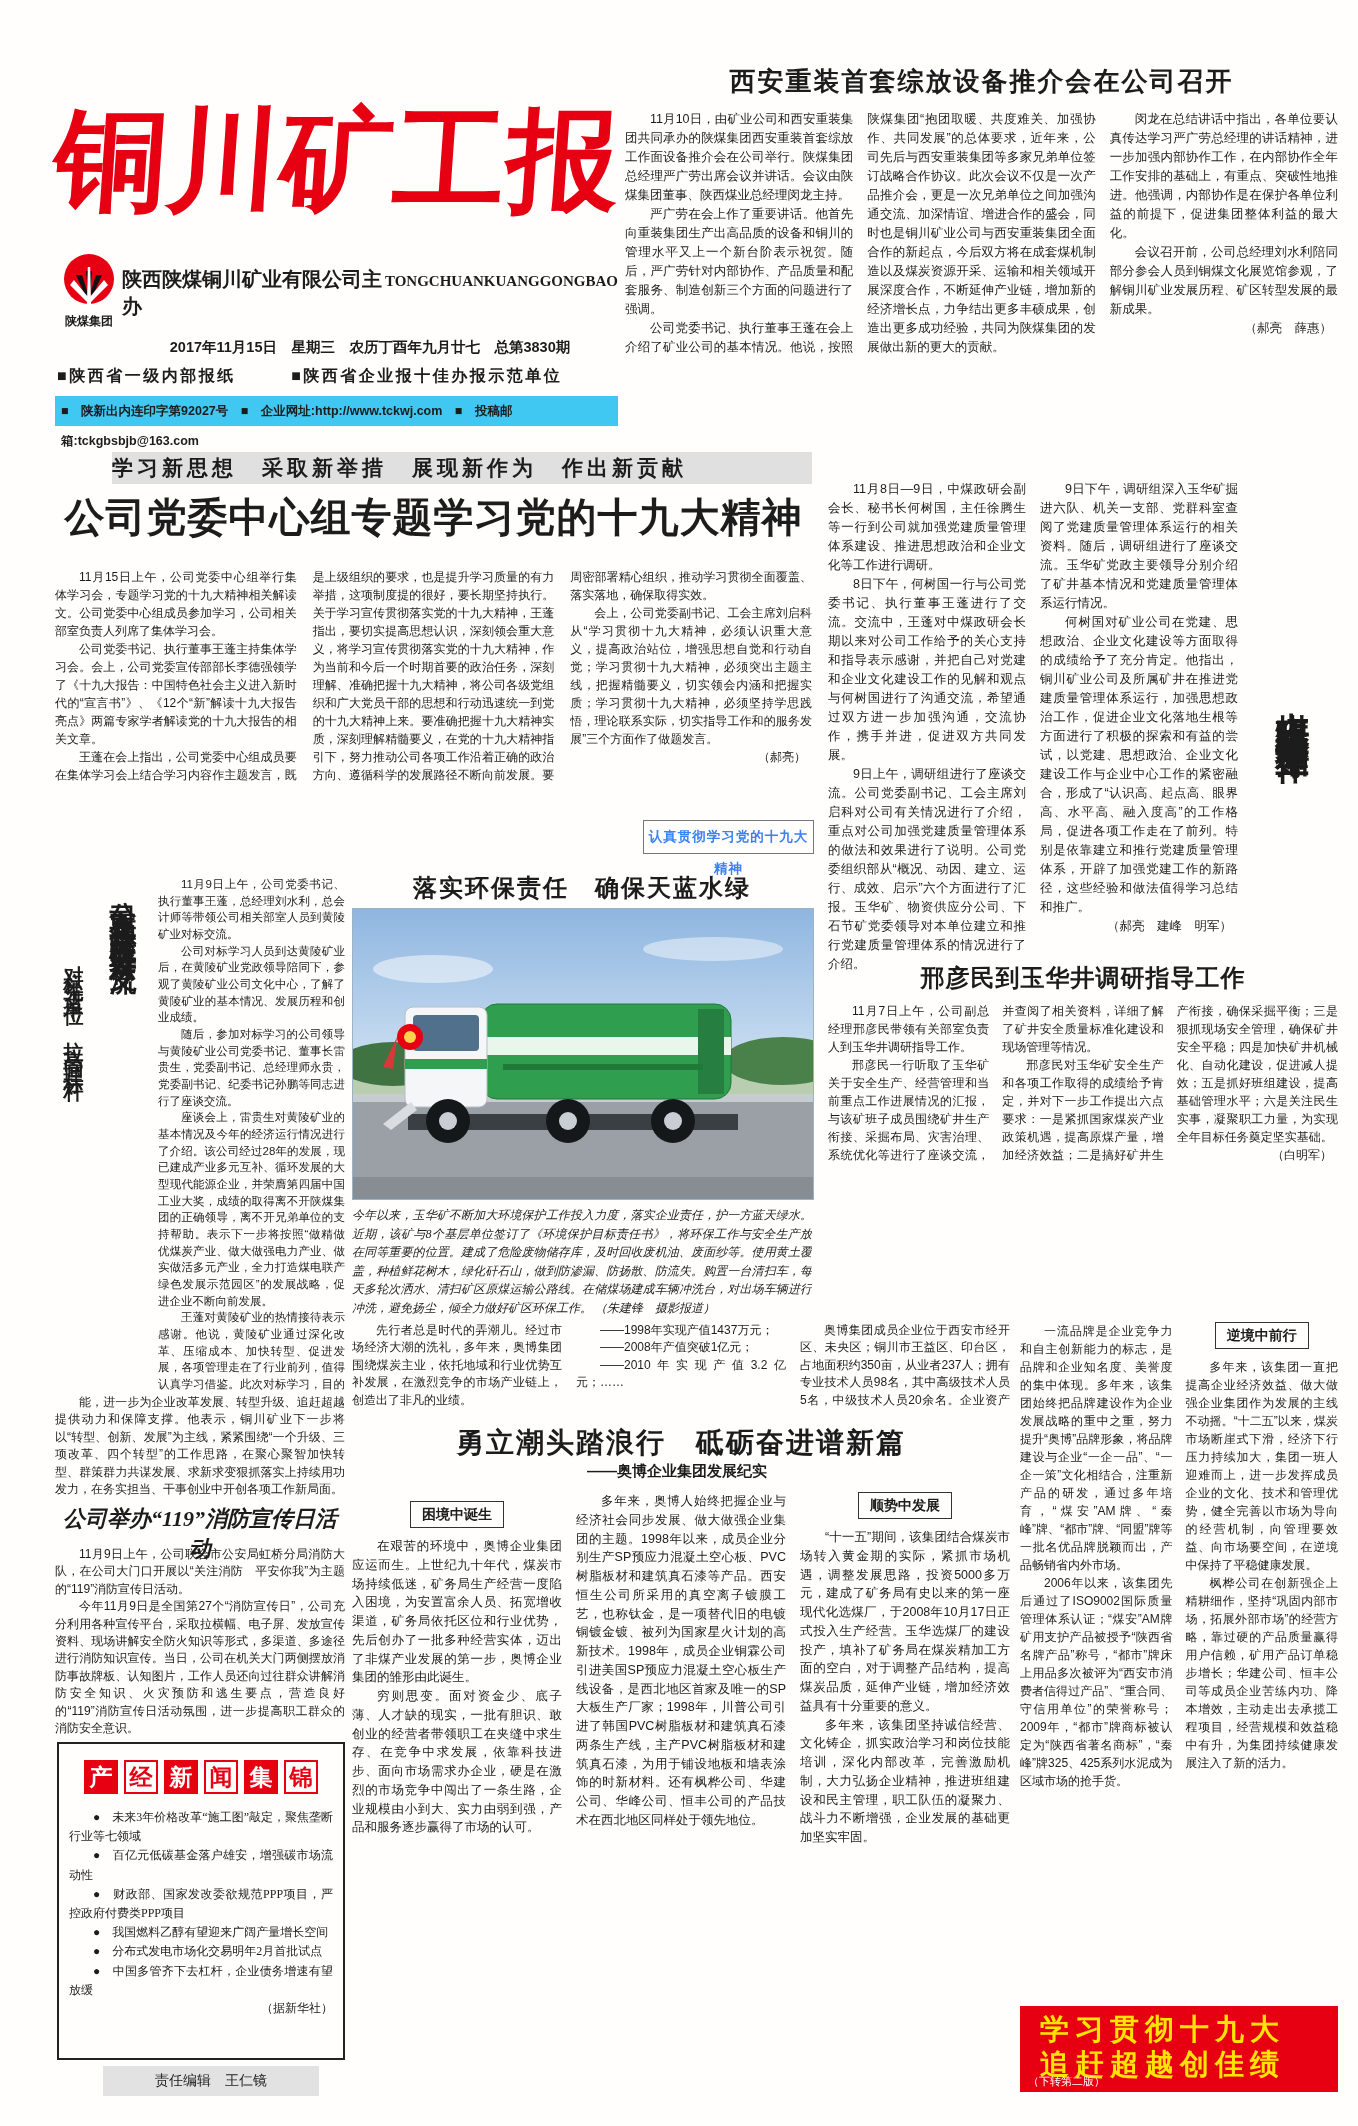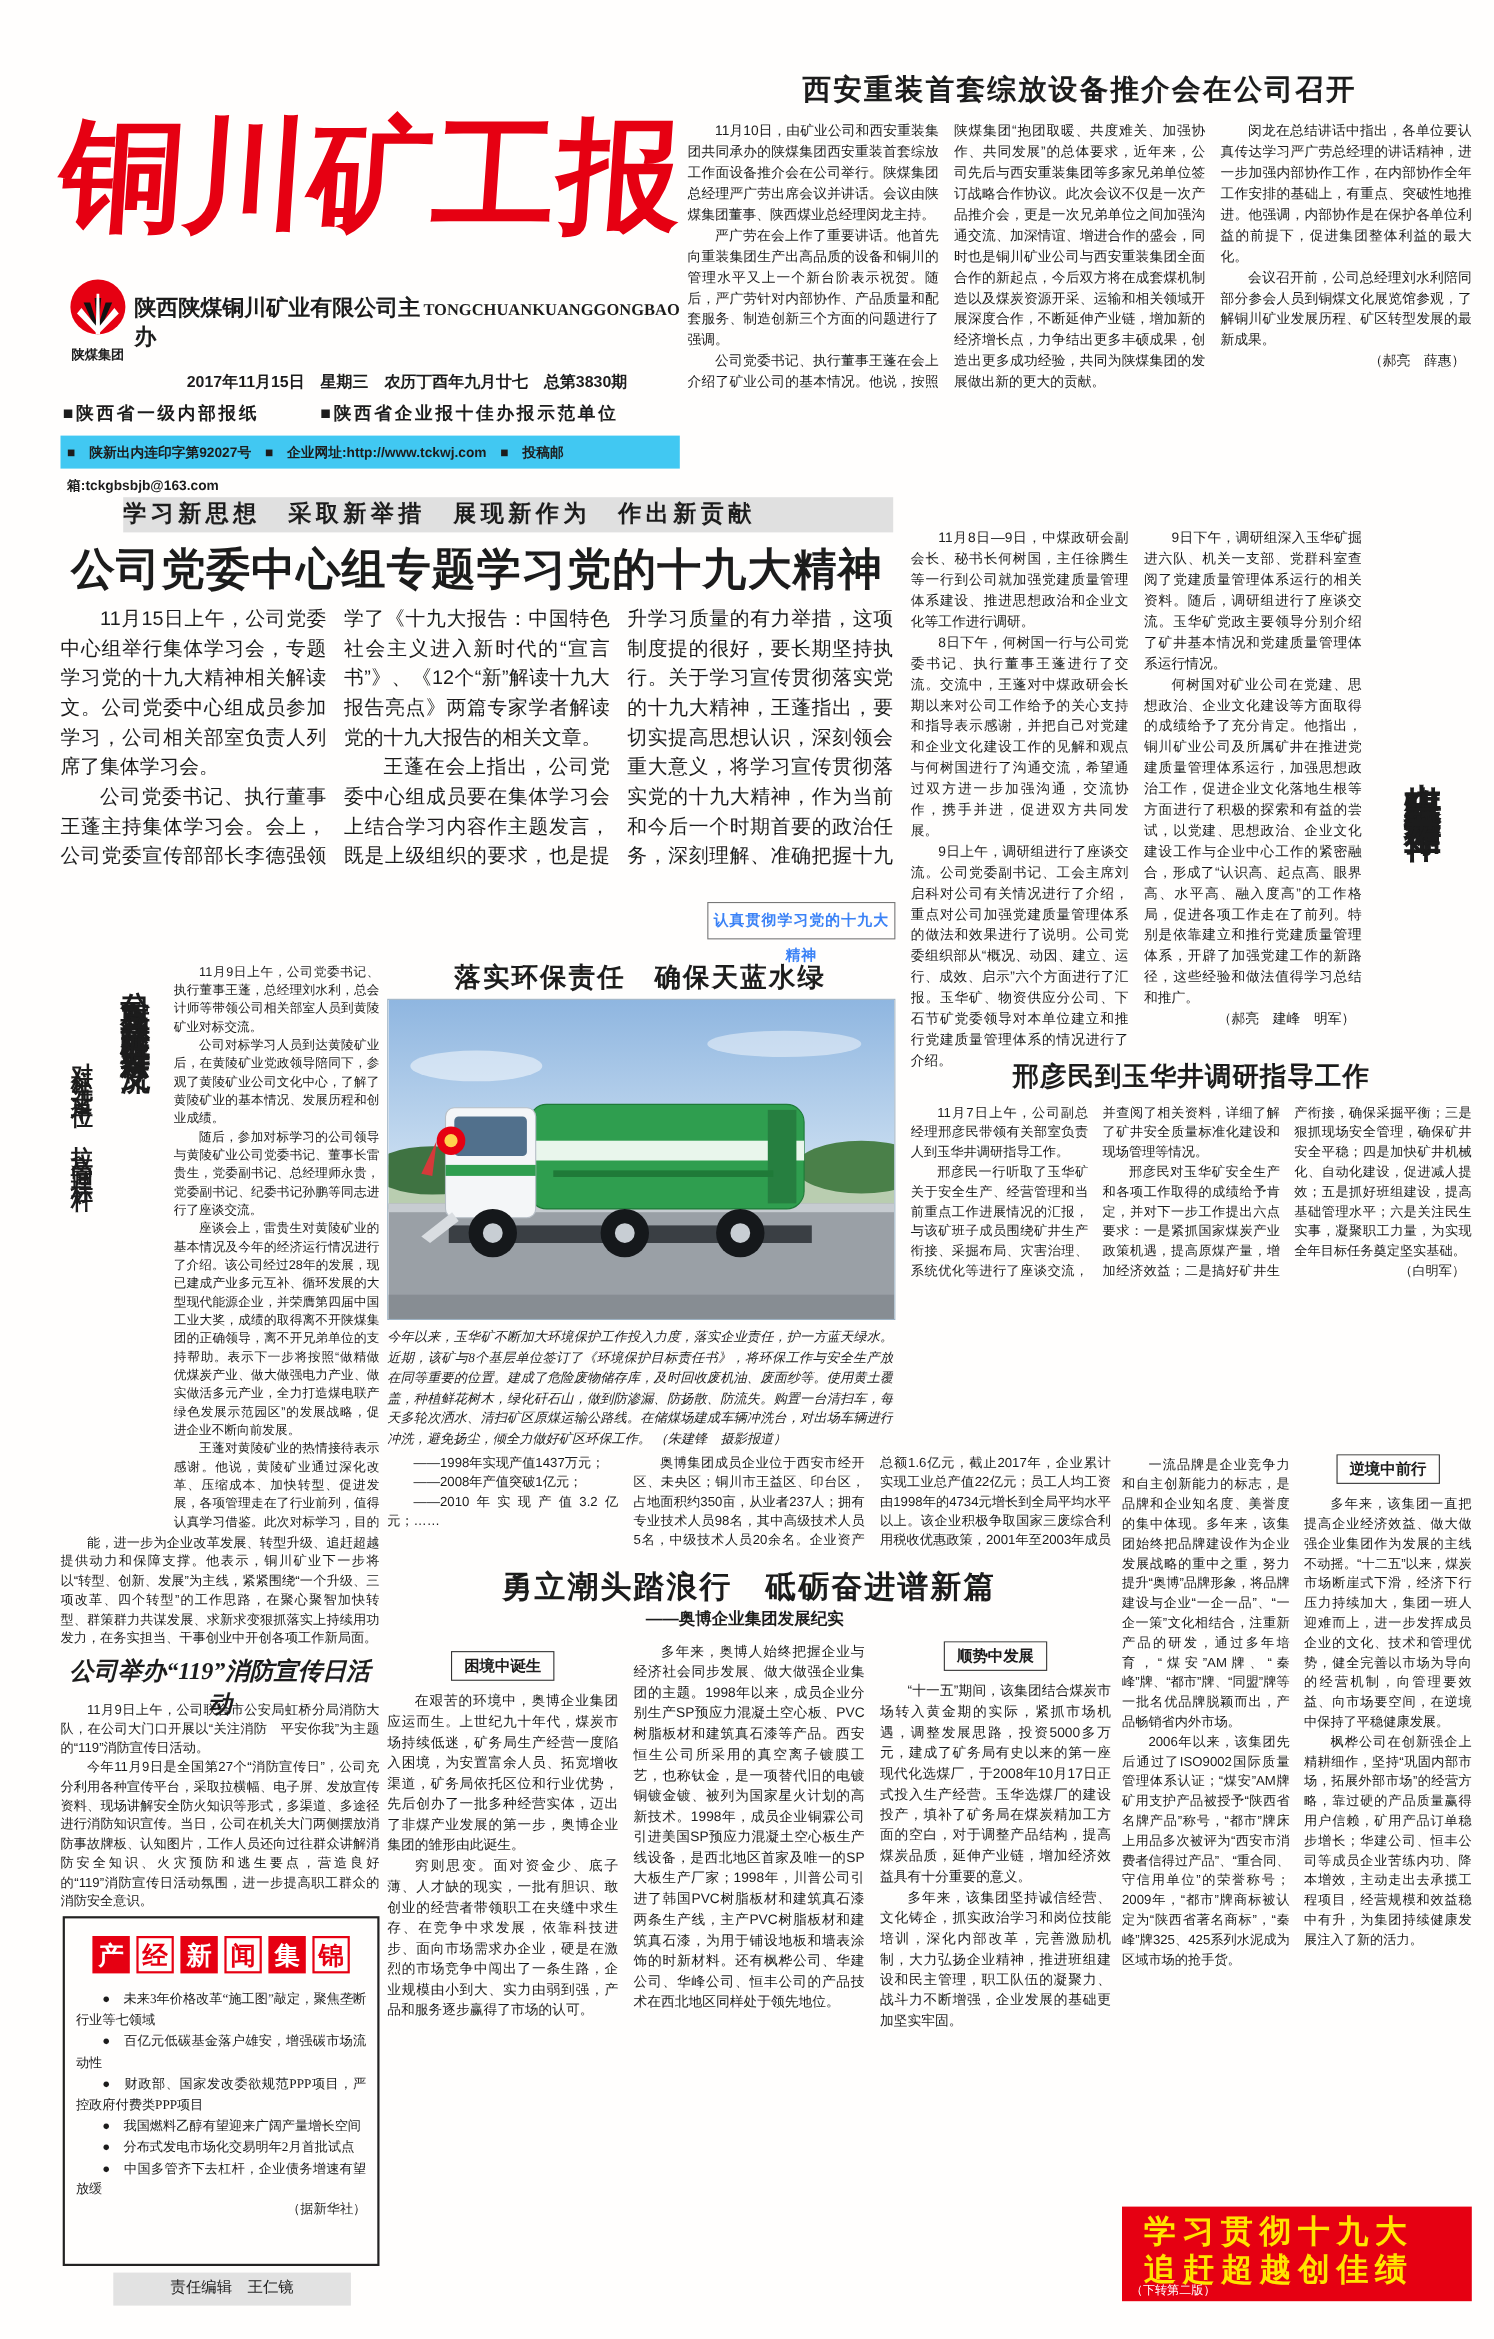--- a/index.html
+++ b/index.html
@@ -27,22 +27,22 @@
   .flow .subhead{display:block;width:92px;margin:9px auto 9px auto;border:1px solid #333;
      text-align:center;font-weight:bold;font-size:14px;padding:2px 0;text-indent:0;}
   
   #tr-headline{left:625px;top:64px;width:713px;text-align:center;font-size:26px;font-weight:bold;letter-spacing:2px;}
   #tr-body{left:625px;top:110px;width:713px;height:332px;column-count:3;column-gap:14px;
      font-size:12.5px;line-height:1.52;}
   
   #kicker{left:112px;top:452px;width:700px;height:32px;background:#e0e0e0;
      font-size:21px;font-weight:bold;letter-spacing:4px;line-height:32px;}
   #main-headline{left:55px;top:490px;width:757px;text-align:center;font-size:40px;font-weight:bold;letter-spacing:1px;}
-  #main-body{left:55px;top:549px;width:757px;height:260px;column-count:3;column-gap:16px;
-     font-size:18px;line-height:1.5;}
+  #main-body{left:55px;top:568px;width:757px;height:260px;column-count:3;column-gap:16px;
+     font-size:12px;line-height:1.5;}
   #slogan-box{left:643px;top:820px;width:169px;height:32px;border:1px solid #777;text-align:center;
      line-height:32px;color:#3b82f6;font-weight:bold;font-size:13.5px;letter-spacing:1px;}
   
   #zm-body{left:828px;top:480px;width:410px;height:505px;column-count:2;column-gap:14px;
      font-size:12.5px;line-height:1.52;}
   #zm-vhead{left:1248px;top:452px;width:90px;height:508px;writing-mode:vertical-rl;
      font-size:34px;font-weight:bold;letter-spacing:3px;text-align:center;line-height:90px;}
   
   #left-vsub{left:57px;top:950px;width:34px;height:445px;writing-mode:vertical-rl;
      font-size:20px;font-weight:bold;letter-spacing:8px;line-height:34px;}
@@ -214,20 +214,21 @@
 
   <div class="abs" id="xing-headline">邢彦民到玉华井调研指导工作</div>
   <div class="abs flow" id="xing-body">
       <p>11月7日上午，公司副总经理邢彦民带领有关部室负责人到玉华井调研指导工作。</p>
       <p>邢彦民一行听取了玉华矿关于安全生产、经营管理和当前重点工作进展情况的汇报，与该矿班子成员围绕矿井生产衔接、采掘布局、灾害治理、系统优化等进行了座谈交流，并查阅了相关资料，详细了解了矿井安全质量标准化建设和现场管理等情况。</p>
       <p>邢彦民对玉华矿安全生产和各项工作取得的成绩给予肯定，并对下一步工作提出六点要求：一是紧抓国家煤炭产业政策机遇，提高原煤产量，增加经济效益；二是搞好矿井生产衔接，确保采掘平衡；三是狠抓现场安全管理，确保矿井安全平稳；四是加快矿井机械化、自动化建设，促进减人提效；五是抓好班组建设，提高基础管理水平；六是关注民生实事，凝聚职工力量，为实现全年目标任务奠定坚实基础。</p>
       <p class="byline">（白明军）</p>
     </div>
 
   <div class="abs flow" id="feat-intro">
+      <p>先行者总是时代的弄潮儿。经过市场经济大潮的洗礼，多年来，奥博集团围绕煤炭主业，依托地域和行业优势互补发展，在激烈竞争的市场产业链上，创造出了非凡的业绩。</p>
       <p class="dash">——1998年实现产值1437万元；</p>
       <p class="dash">——2008年产值突破1亿元；</p>
       <p class="dash">——2010年实现产值3.2亿元；……</p>
       <p>奥博集团成员企业位于西安市经开区、未央区；铜川市王益区、印台区，占地面积约350亩，从业者237人；拥有专业技术人员98名，其中高级技术人员5名，中级技术人员20余名。企业资产总额1.6亿元，截止2017年，企业累计实现工业总产值22亿元；员工人均工资由1998年的4734元增长到全局平均水平以上。该企业积极争取国家三废综合利用税收优惠政策，2001年至2003年成员企业共享受减免税费1400余万元，为矿务局扭亏脱困做出了突出贡献。</p>
     </div>
   <div class="abs" id="feat-headline">勇立潮头踏浪行　砥砺奋进谱新篇</div>
   <div class="abs" id="feat-subtitle">——奥博企业集团发展纪实</div>
   <div class="abs flow" id="feat-main">
       <p class="subhead">困境中诞生</p>
       <p>在艰苦的环境中，奥博企业集团应运而生。上世纪九十年代，煤炭市场持续低迷，矿务局生产经营一度陷入困境，为安置富余人员、拓宽增收渠道，矿务局依托区位和行业优势，先后创办了一批多种经营实体，迈出了非煤产业发展的第一步，奥博企业集团的雏形由此诞生。</p>

